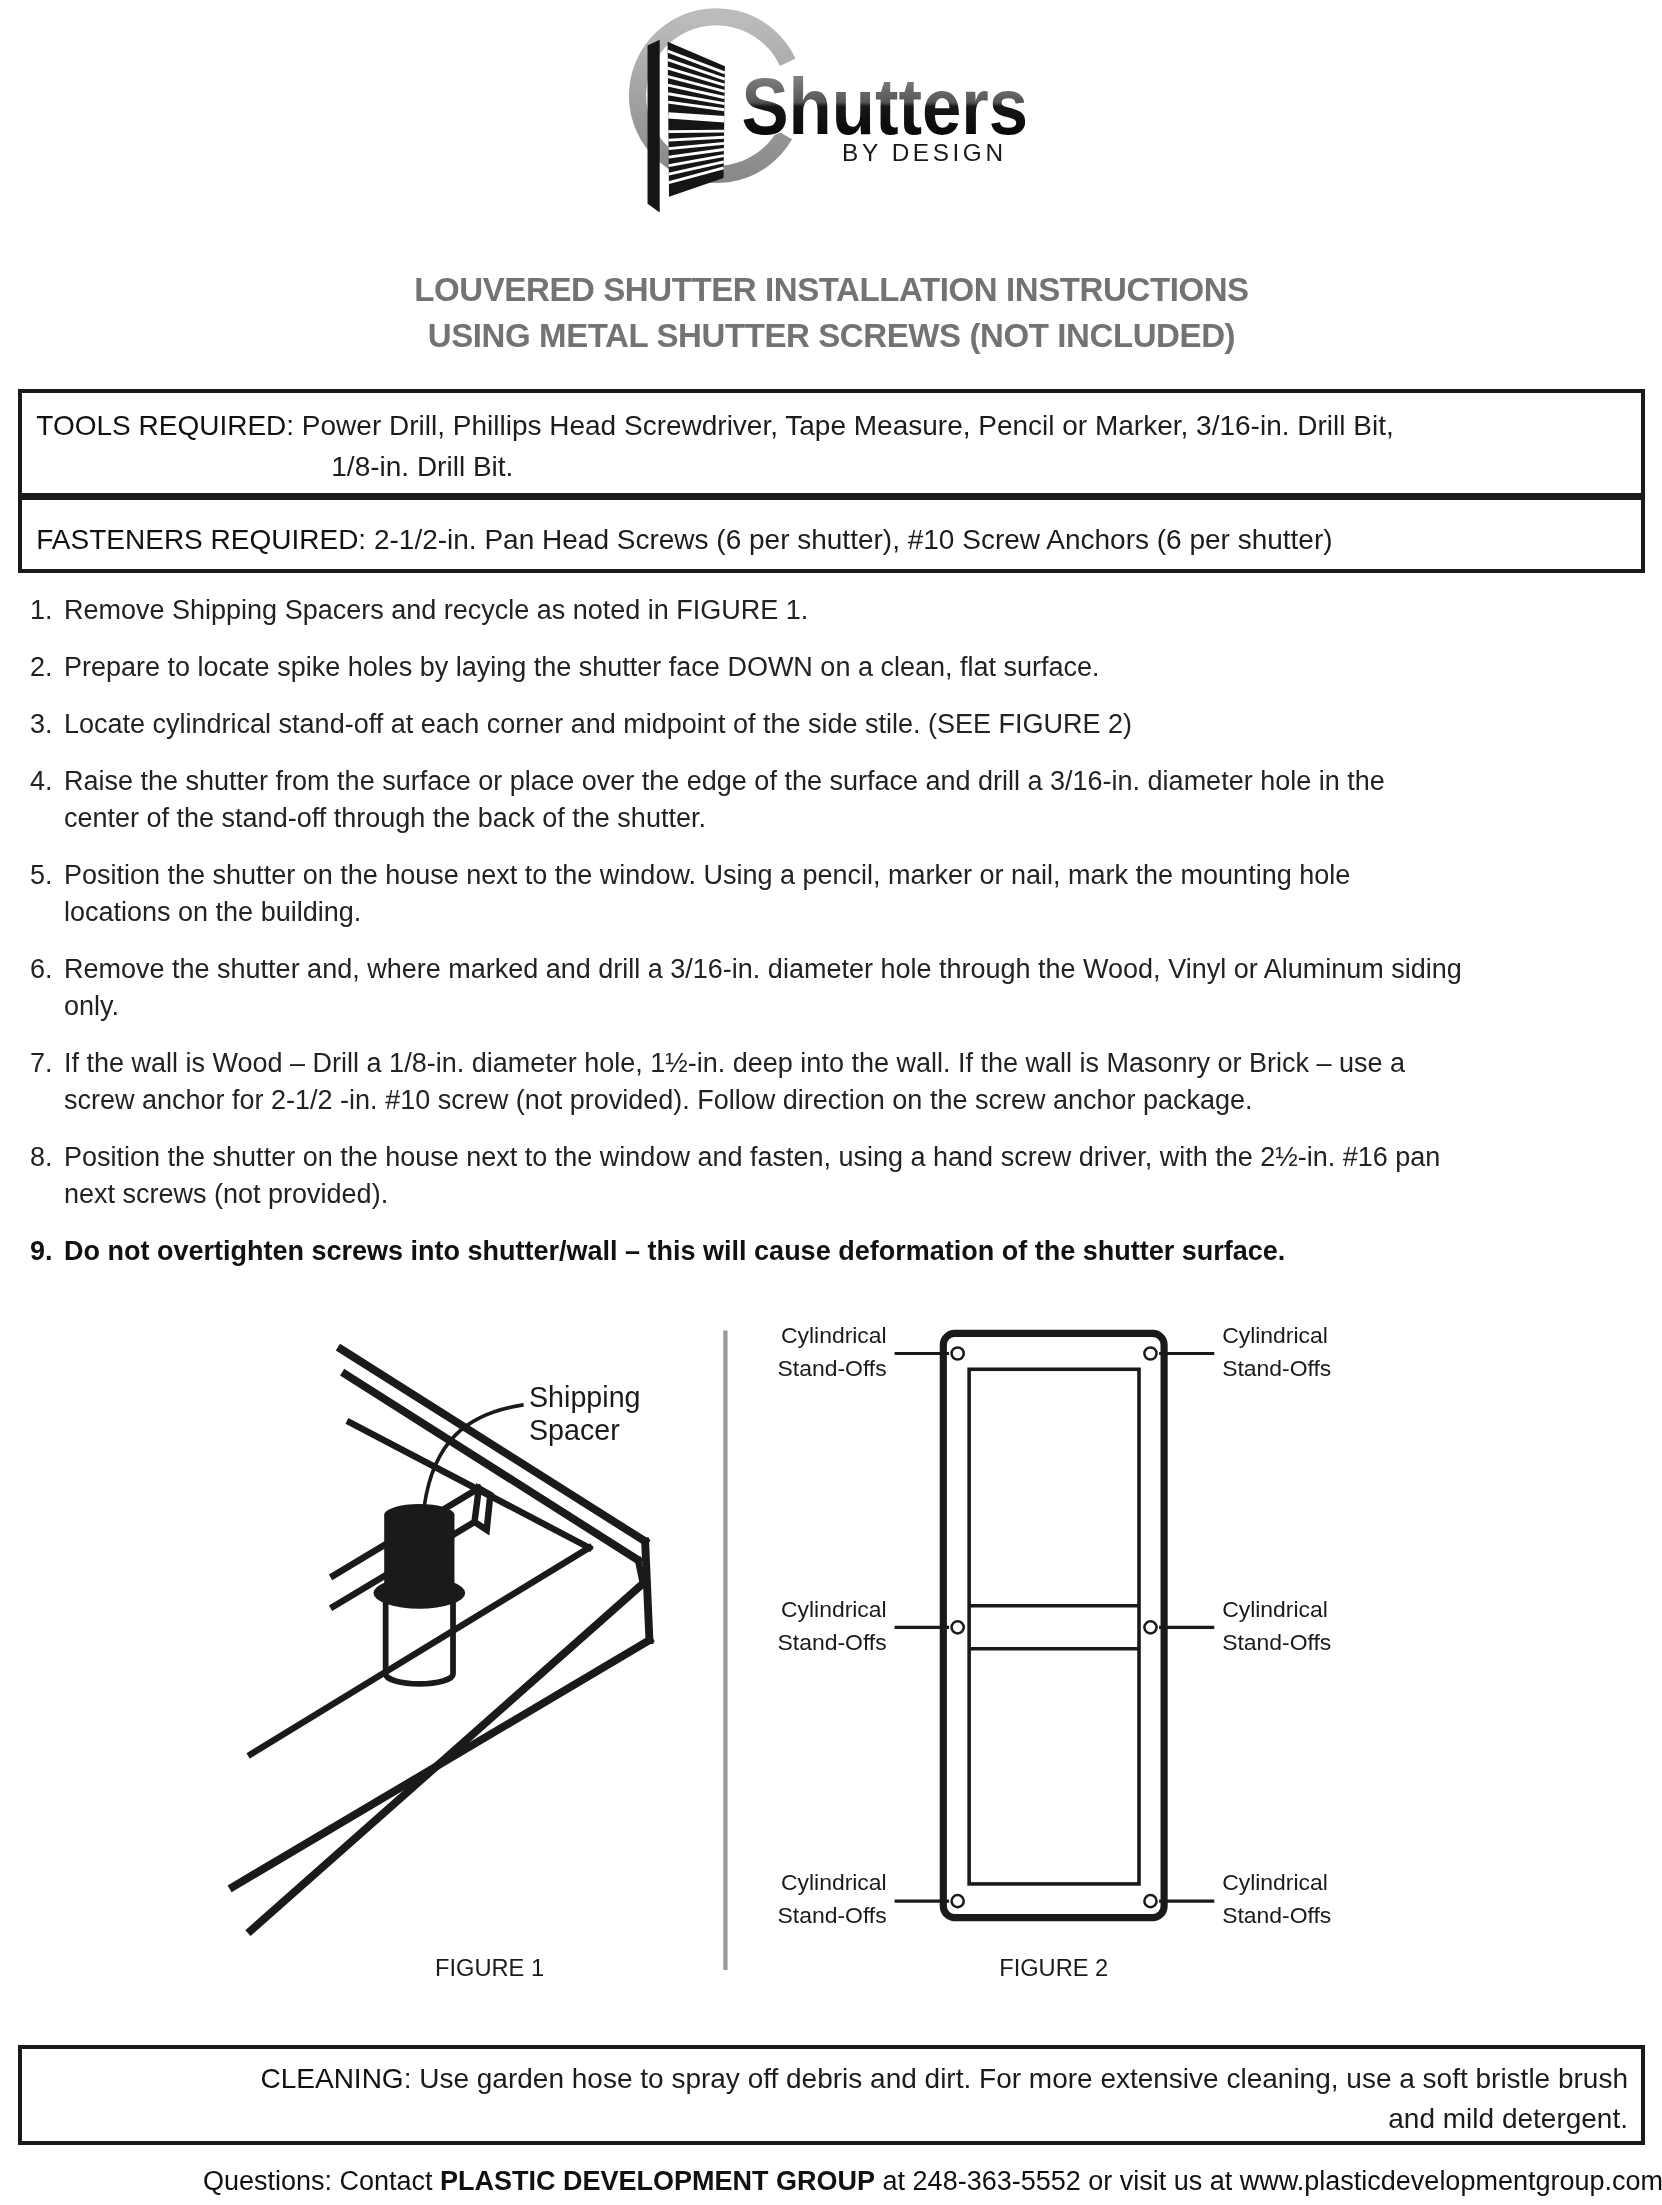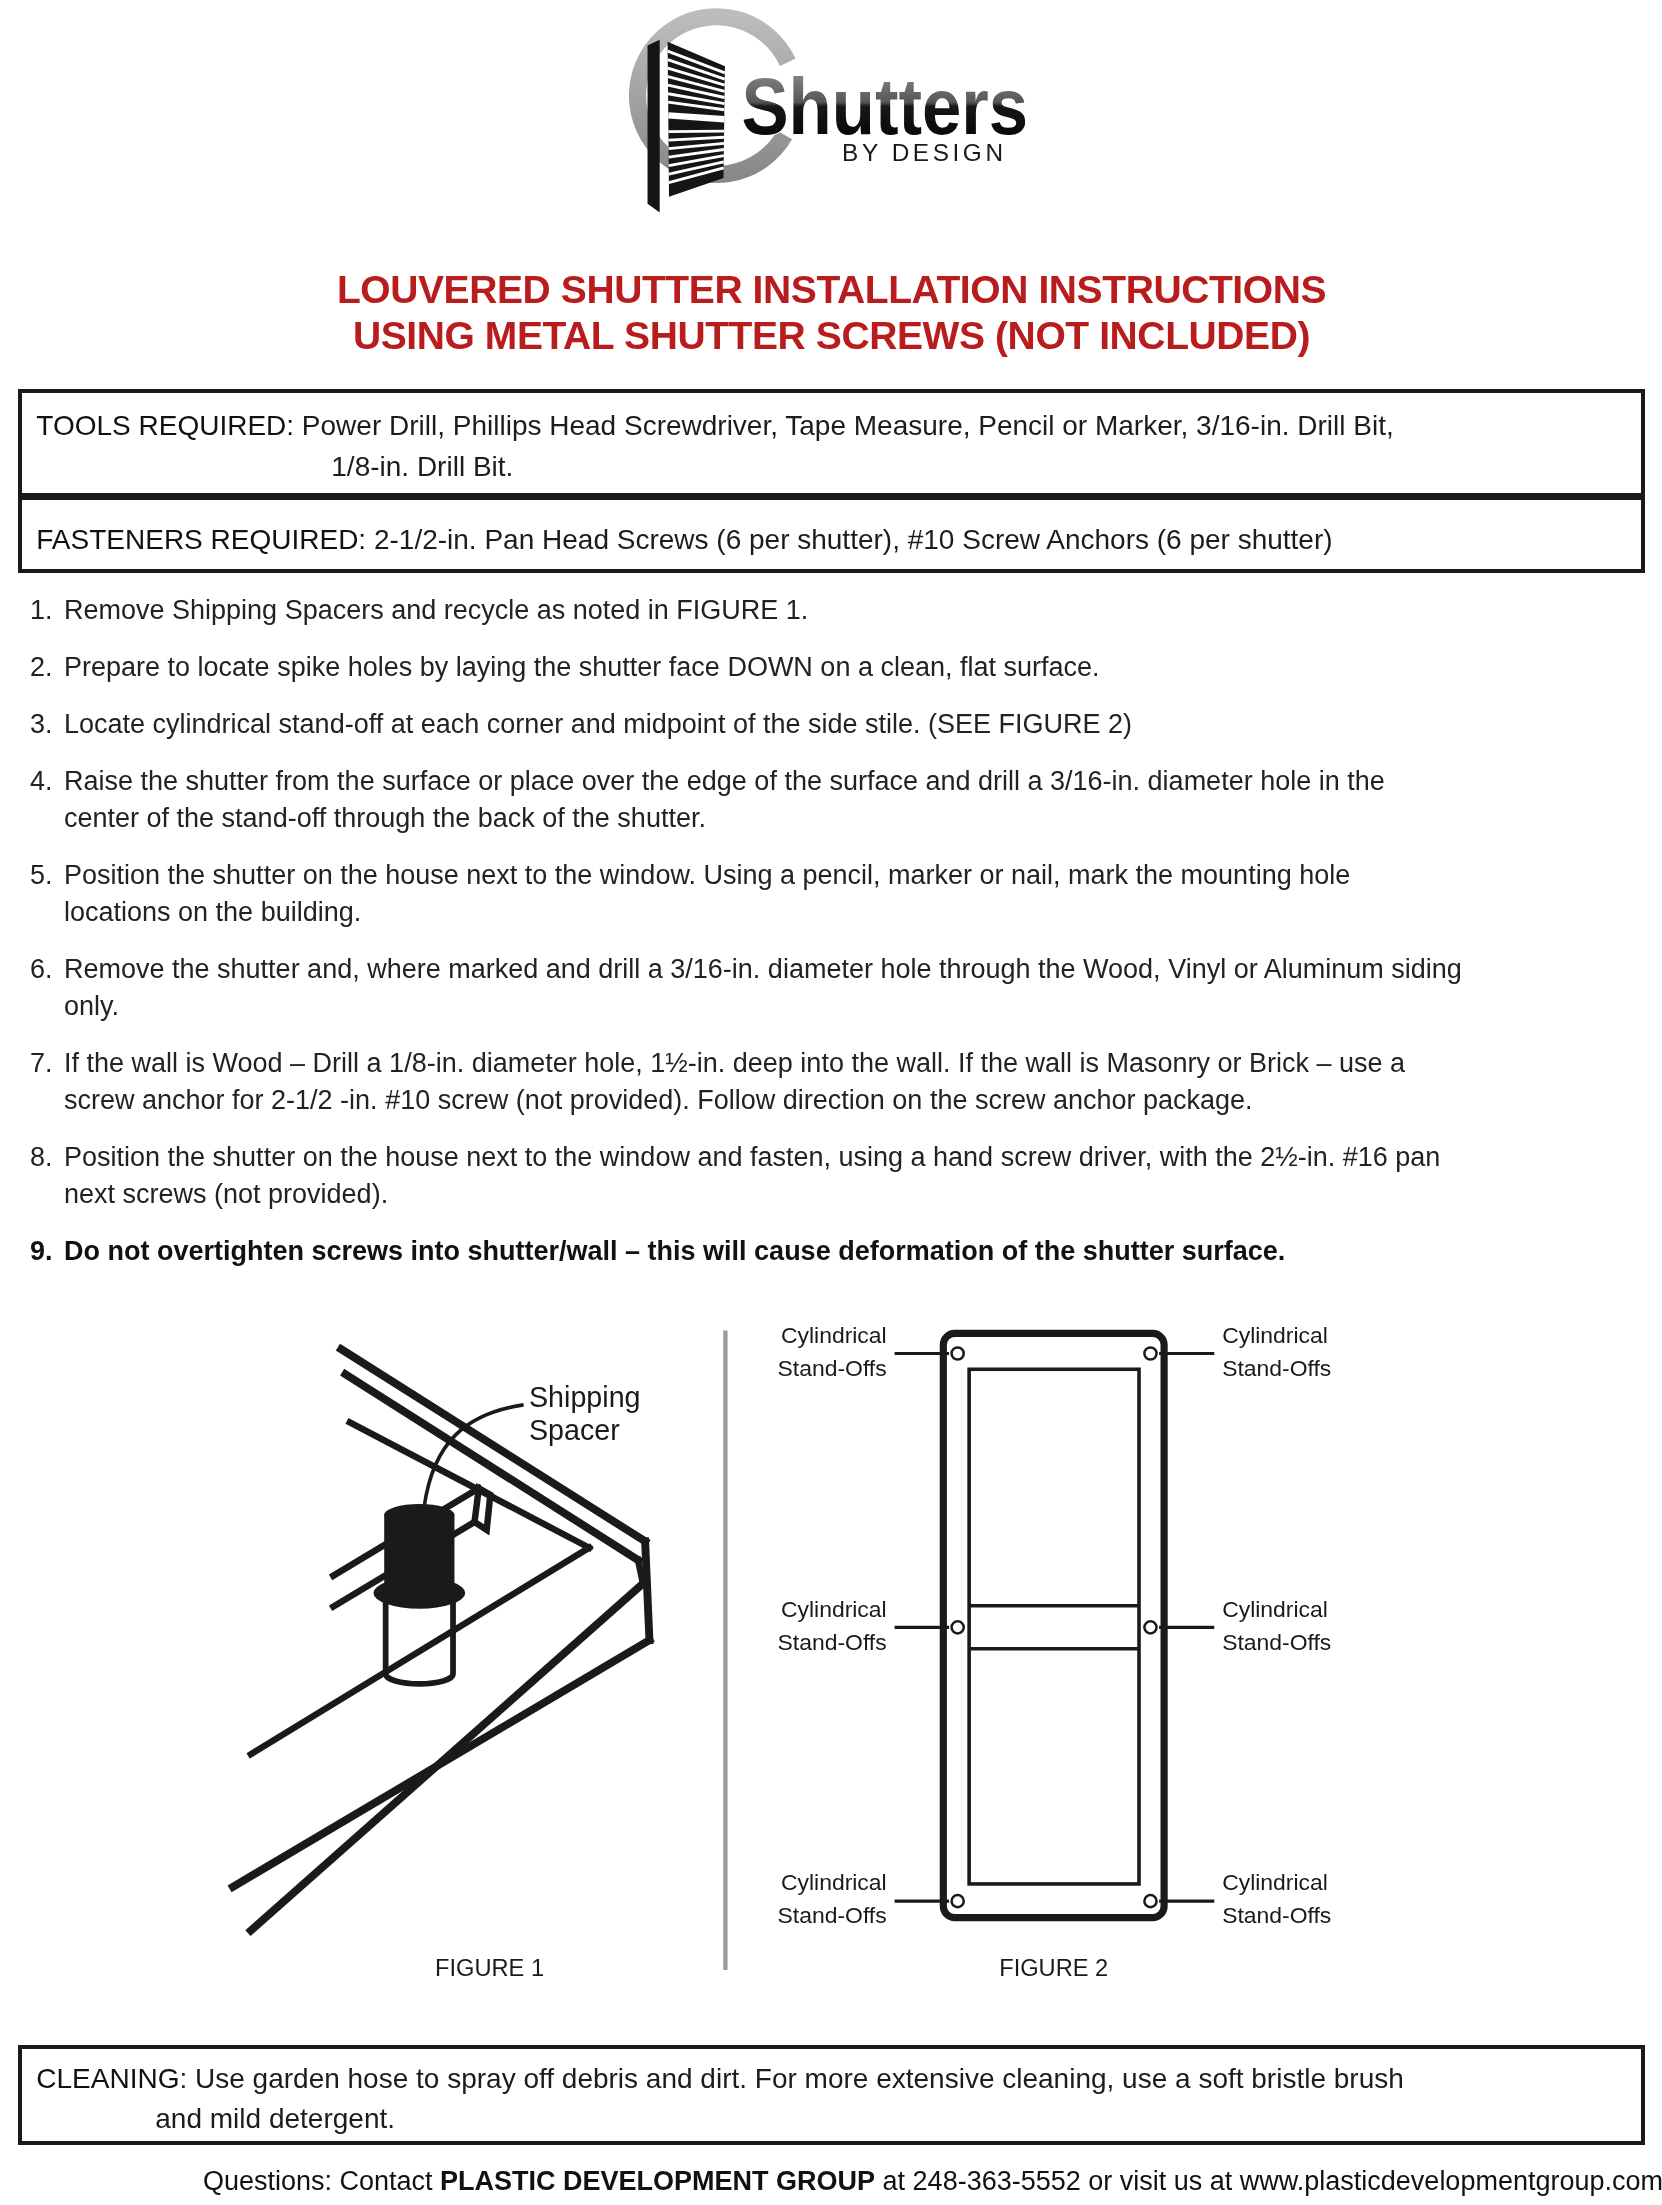--- a/index.html
+++ b/index.html
@@ -4,21 +4,21 @@
 <style>
   html,body{margin:0;padding:0;background:#fff;}
   .page{position:relative;width:1663px;height:2205px;background:#fff;overflow:hidden;
         font-family:"Liberation Sans",sans-serif;color:#1f1f1f;}
 
   
   .logo-svg{position:absolute;top:5.7px;left:616px;}
 
   
   .title{position:absolute;top:267px;left:0;width:100%;text-align:center;
-         font-weight:bold;font-size:39px;line-height:46px;color:#b91c1c;letter-spacing:-0.4px;}
+         font-weight:bold;font-size:33px;line-height:46px;color:#737373;letter-spacing:-0.4px;}
 
   
   .reqbox{position:absolute;left:18px;right:18px;border:4.3px solid #1a1a1a;background:#fff;
           font-size:28px;color:#1c1c1c;}
   #tools-box{top:389px;height:88px;padding:11.5px 13px 0 14.3px;}
   #fast-box{top:496px;height:50px;padding:18.6px 13px 0 14.3px;}
   .req-line{white-space:nowrap;line-height:41px;}
   .req-label{font-weight:normal;color:#111;}
   #tools-line2{margin-left:295px;}
 
@@ -32,21 +32,21 @@
   
   .figures-svg{position:absolute;top:1319px;left:0;}
   .fig-stroke{stroke:#1a1a1a;fill:none;stroke-linecap:square;}
   .fig-label{font-size:32px;fill:#1a1a1a;}
   .fig-caption{font-size:33px;fill:#1a1a1a;}
   .spacer-label{font-size:40px;fill:#1a1a1a;}
 
   
   .cleanbox{position:absolute;top:2045px;left:18px;right:18px;height:82px;
             border:4.3px solid #1a1a1a;padding:10px 13px 0 14.3px;font-size:28px;line-height:40px;color:#1c1c1c;}
-  .clean-line{white-space:nowrap;}
+  .clean-line{white-space:nowrap;text-align:right;}
   #clean-line2{margin-left:119px;}
 
   
   .footer{position:absolute;top:2166px;left:0;width:100%;text-align:right;
           font-size:27px;color:#111;white-space:nowrap;}
   .footer b{font-weight:bold;}
 </style>
 </head>
 <body>
 

